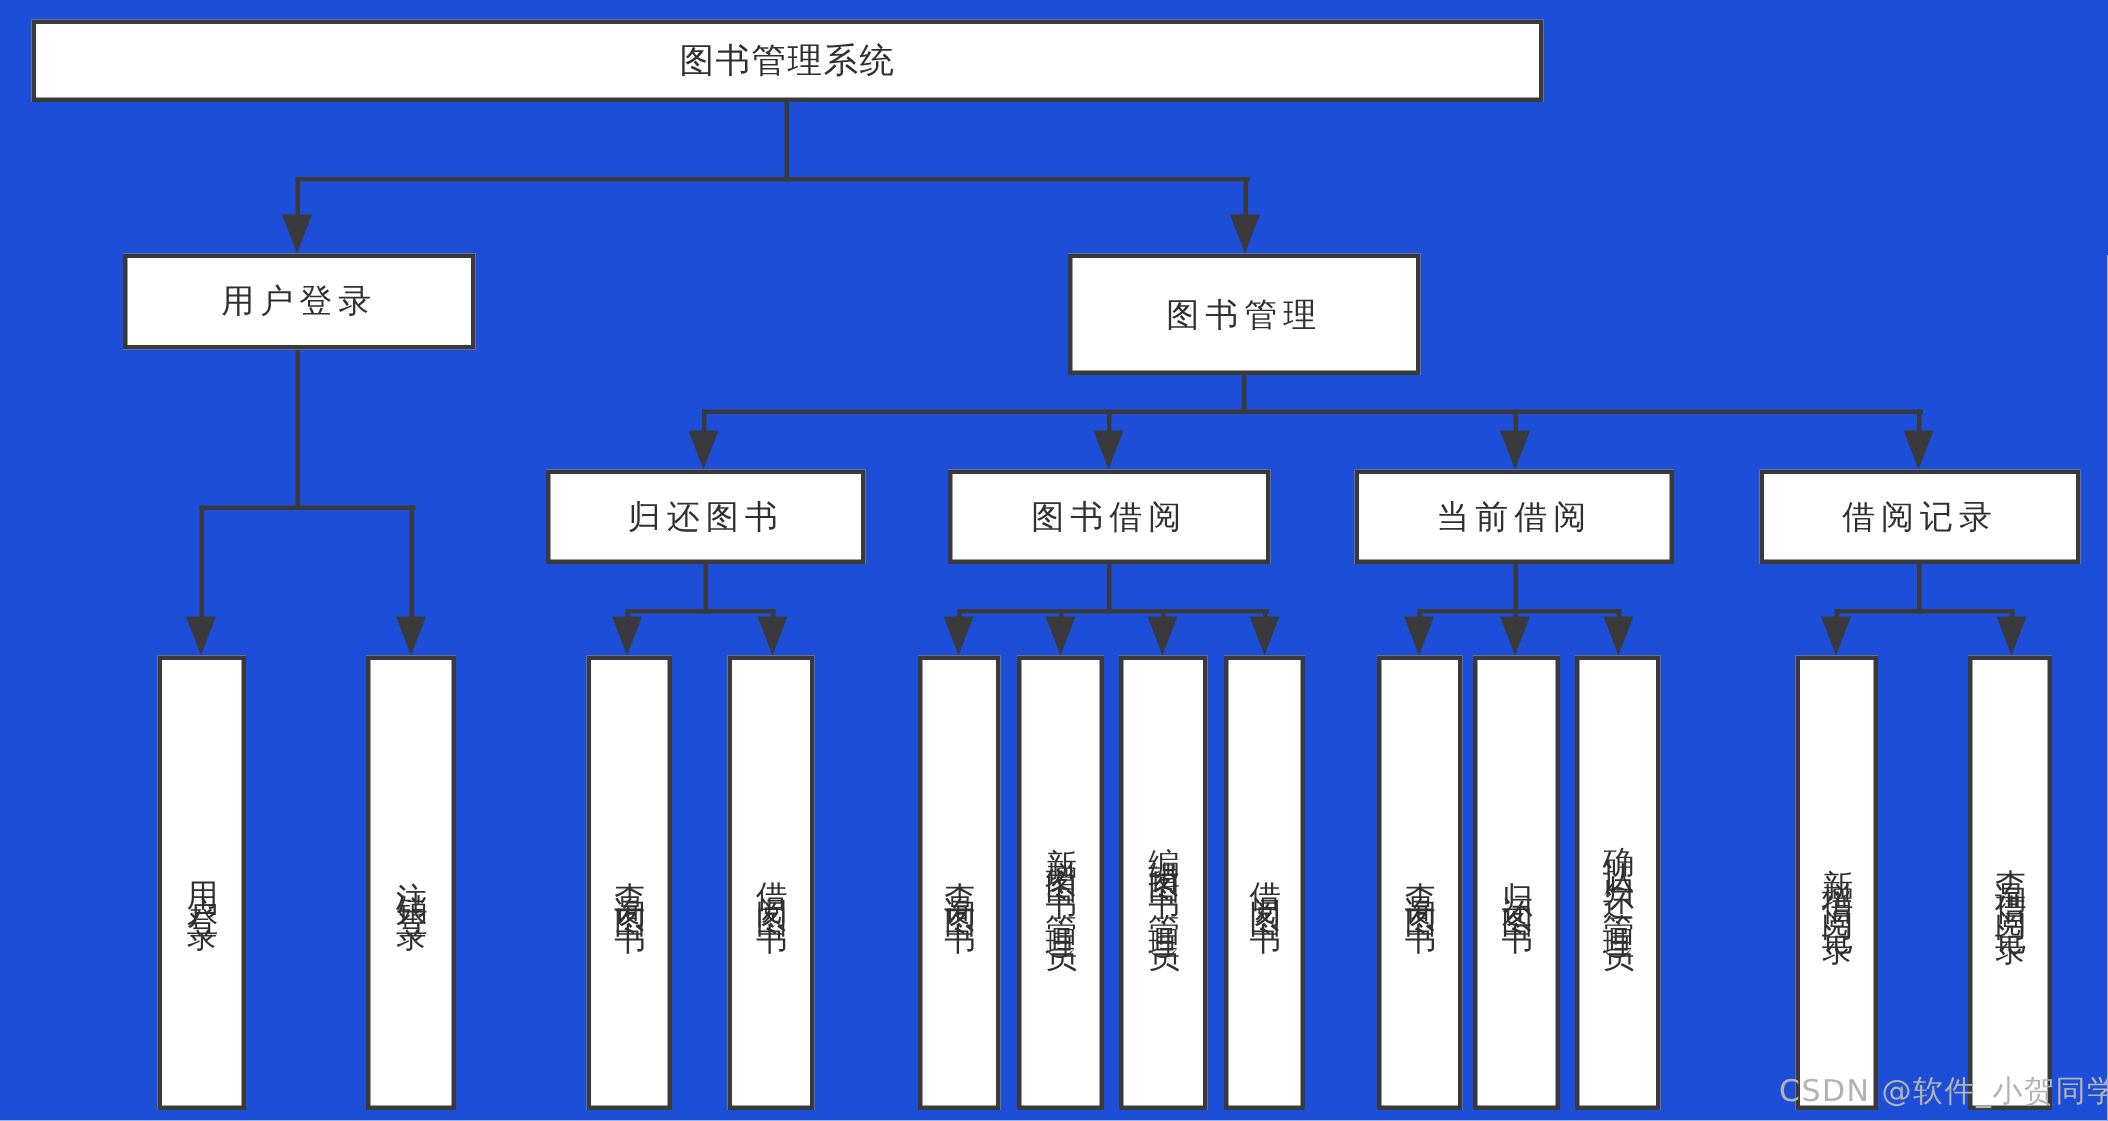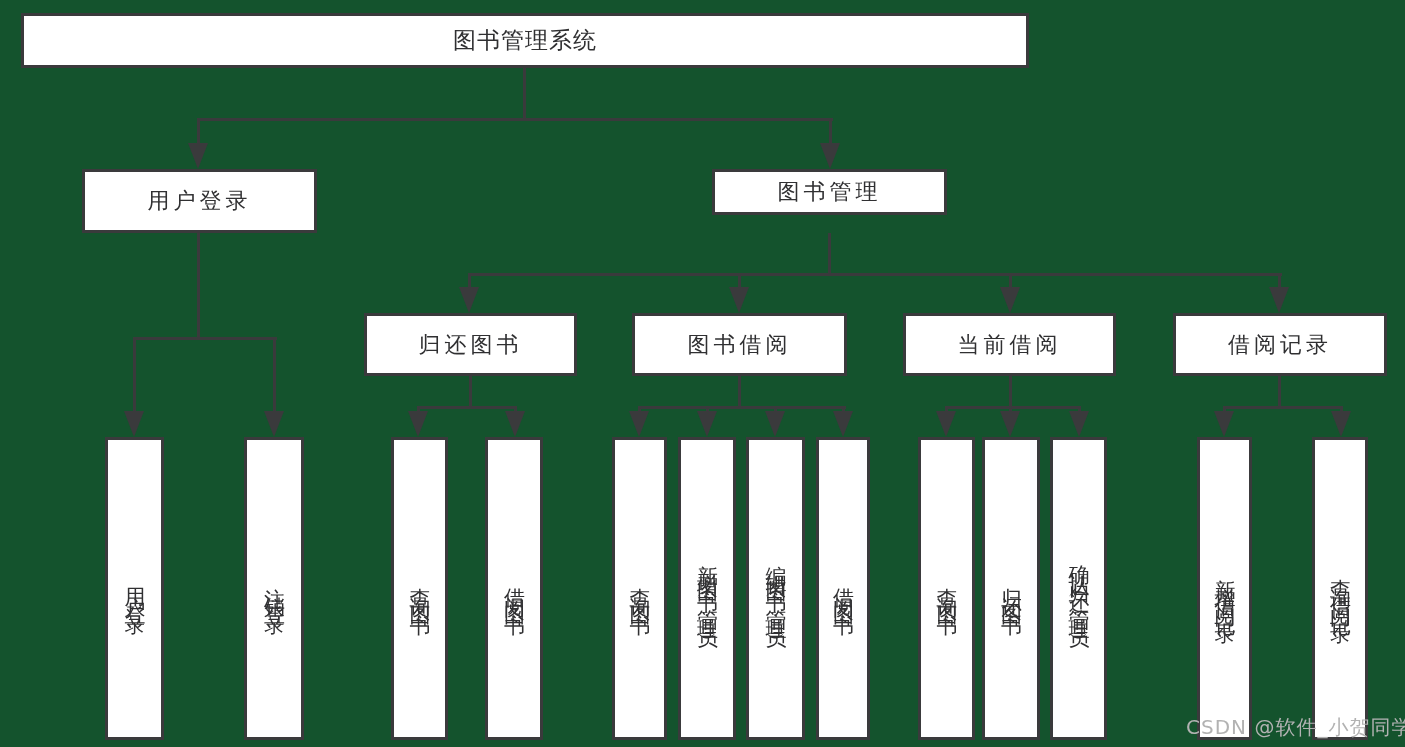--- a/index.html
+++ b/index.html
@@ -1,17 +1,17 @@
 <!DOCTYPE html>
 <html><head>
 <meta charset="utf-8">
 <style>
   html,body{margin:0;padding:0;background:#ffffff;}
   .canvas{
-    position:relative;width:1405px;height:747px;background:#14532d;overflow:hidden;
+    position:relative;width:1405px;height:747px;background:#1d4ed8;overflow:hidden;
     font-family:"DejaVu Sans","Liberation Sans",sans-serif;color:#303032;
   }
   .node{
     position:absolute;box-sizing:border-box;border:3px solid #3a3a3c;background:#ffffff;
     display:flex;align-items:center;justify-content:center;text-align:center;
     color:#303032;letter-spacing:4px;white-space:nowrap;
   }
   .node .lbl{display:block;}
   .vnode .lbl{
     writing-mode:vertical-rl;text-orientation:mixed;
@@ -92,21 +92,21 @@
   <div class="ln" style="left:1340px;top:406px;width:3px;height:7px"></div>
   <div class="ah" style="left:1331px;top:411px"></div>
 
   <div class="node" style="left:21px;top:13px;width:1008px;height:55px;font-size:23px;letter-spacing:1px">
     <span class="lbl">图书管理系统</span>
   </div>
 
   <div class="node" style="left:82px;top:169px;width:235px;height:64px;font-size:22px">
     <span class="lbl">用户登录</span>
   </div>
-  <div class="node" style="left:712px;top:169px;width:235px;height:46px;font-size:22px">
+  <div class="node" style="left:712px;top:169px;width:235px;height:81px;font-size:22px">
     <span class="lbl">图书管理</span>
   </div>
 
   <div class="node" style="left:364px;top:313px;width:213px;height:63px;font-size:22px">
     <span class="lbl">归还图书</span>
   </div>
   <div class="node" style="left:903px;top:313px;width:213px;height:63px;font-size:22px">
     <span class="lbl">当前借阅</span>
   </div>
   <div class="node" style="left:632px;top:313px;width:215px;height:63px;font-size:22px">

